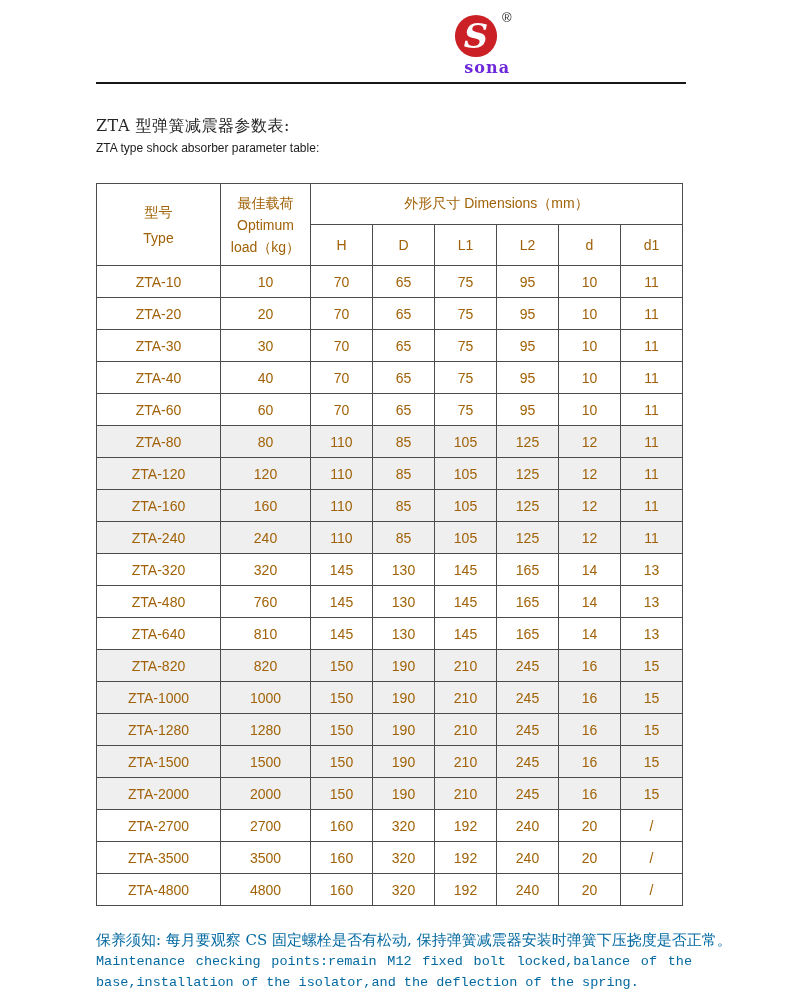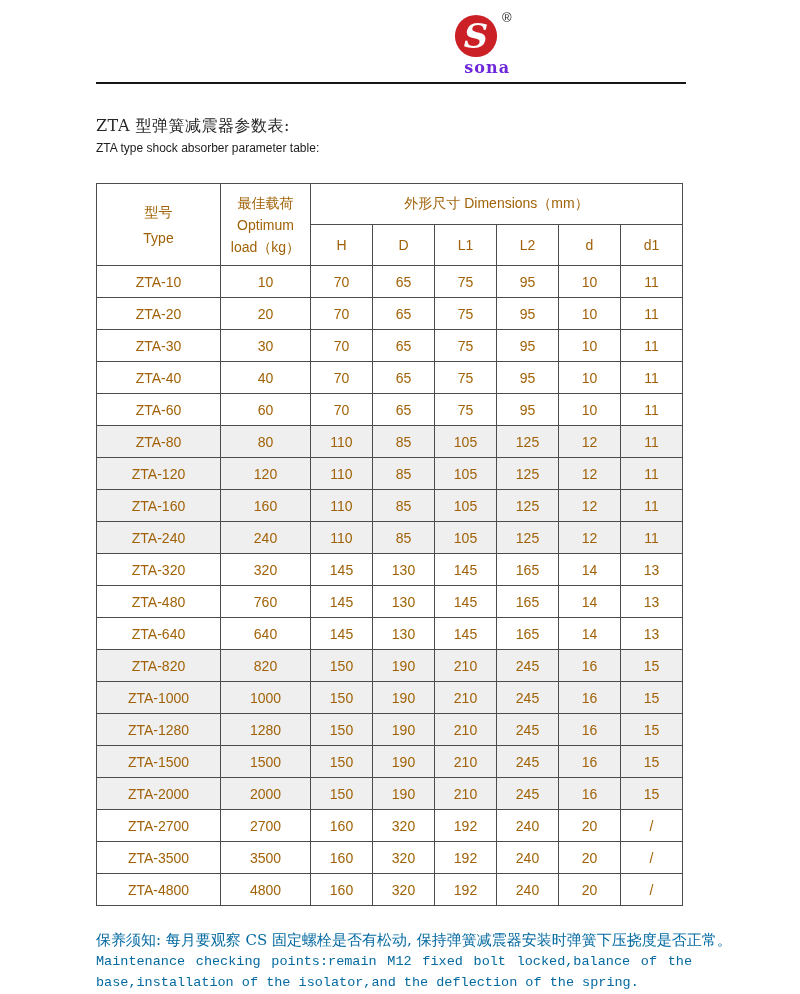--- a/index.html
+++ b/index.html
@@ -230,21 +230,21 @@
           <td>760</td>
           <td>145</td>
           <td>130</td>
           <td>145</td>
           <td>165</td>
           <td>14</td>
           <td>13</td>
         </tr>
         <tr>
           <td>ZTA-640</td>
-          <td>640</td>
+          <td>810</td>
           <td>145</td>
           <td>130</td>
           <td>145</td>
           <td>165</td>
           <td>14</td>
           <td>13</td>
         </tr>
         <tr class="shaded">
           <td>ZTA-820</td>
           <td>820</td>

